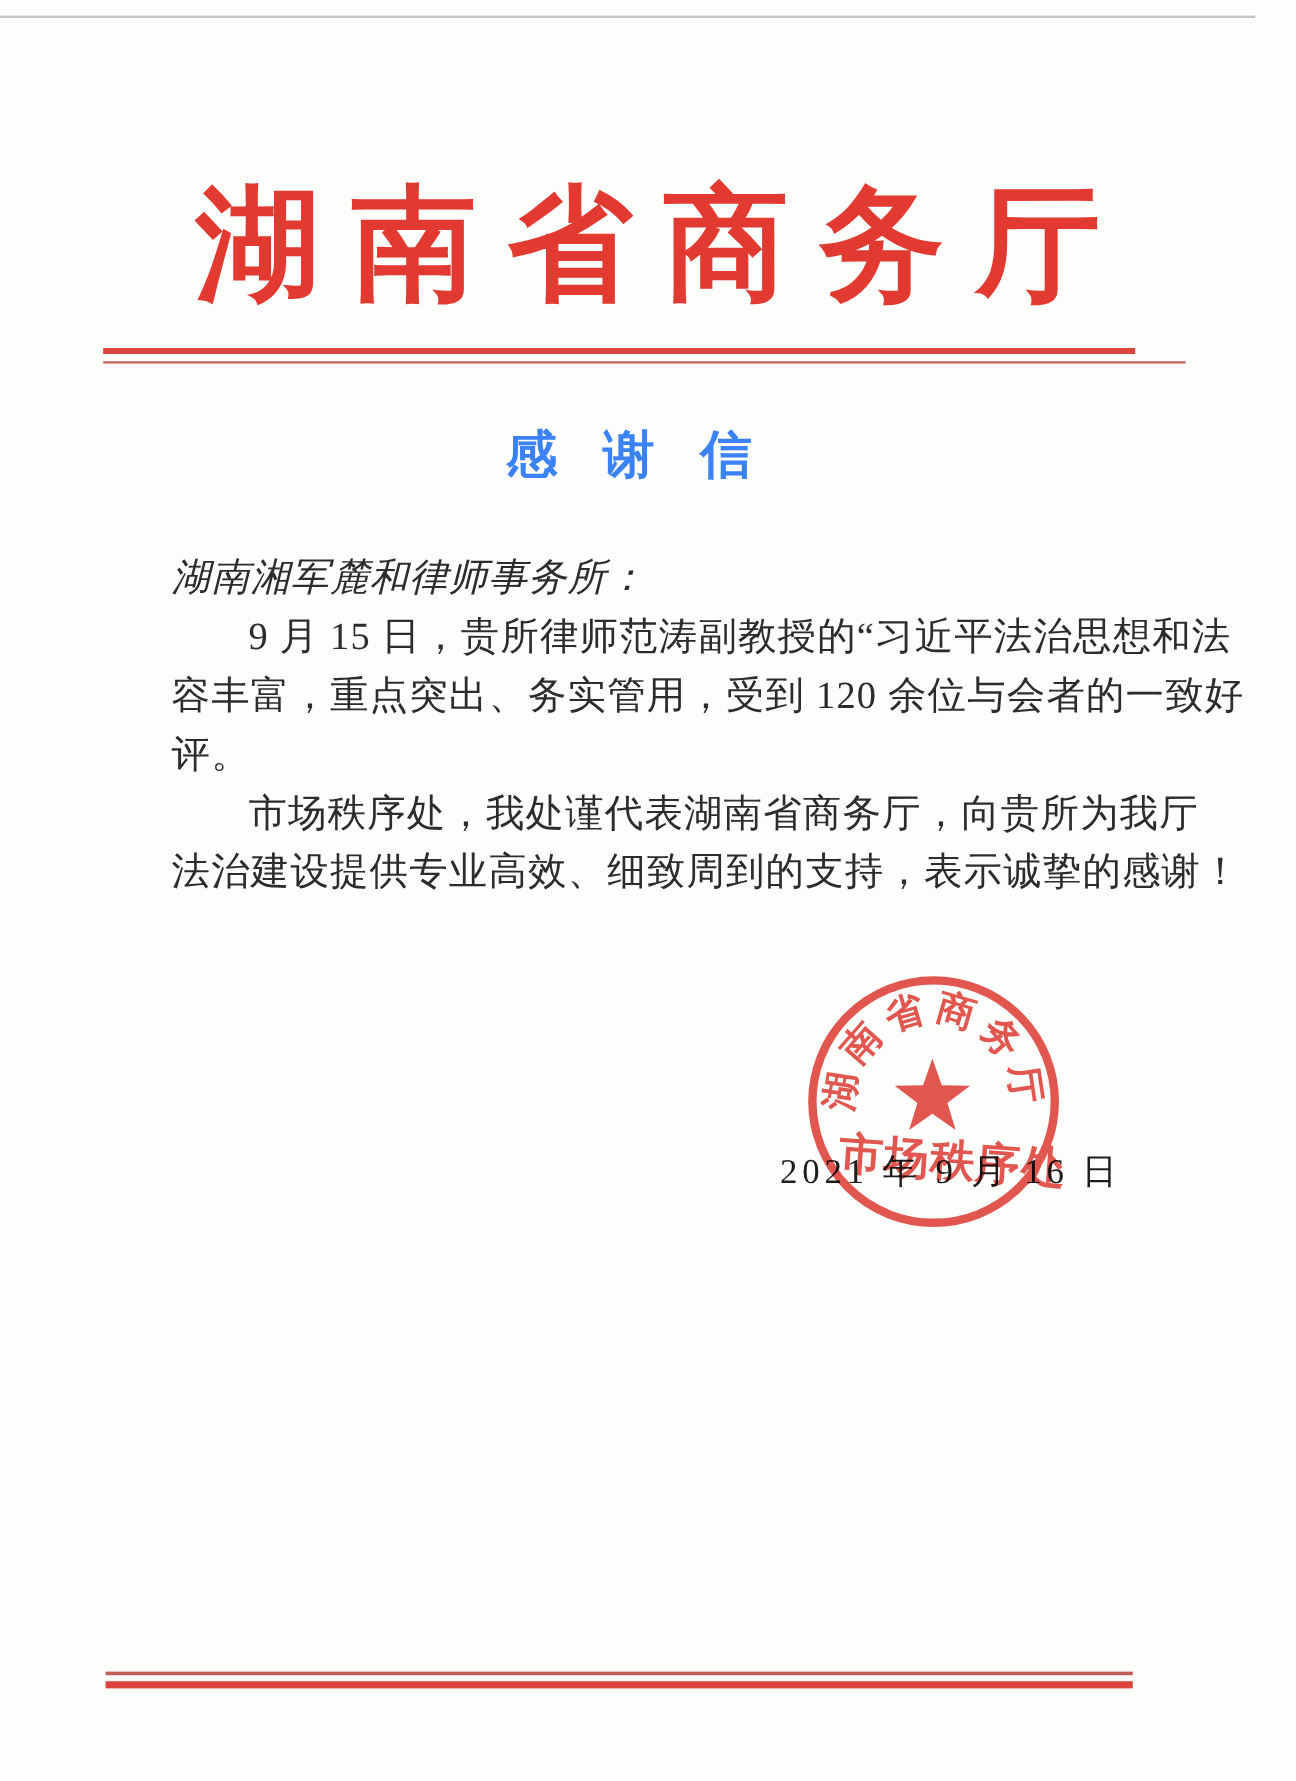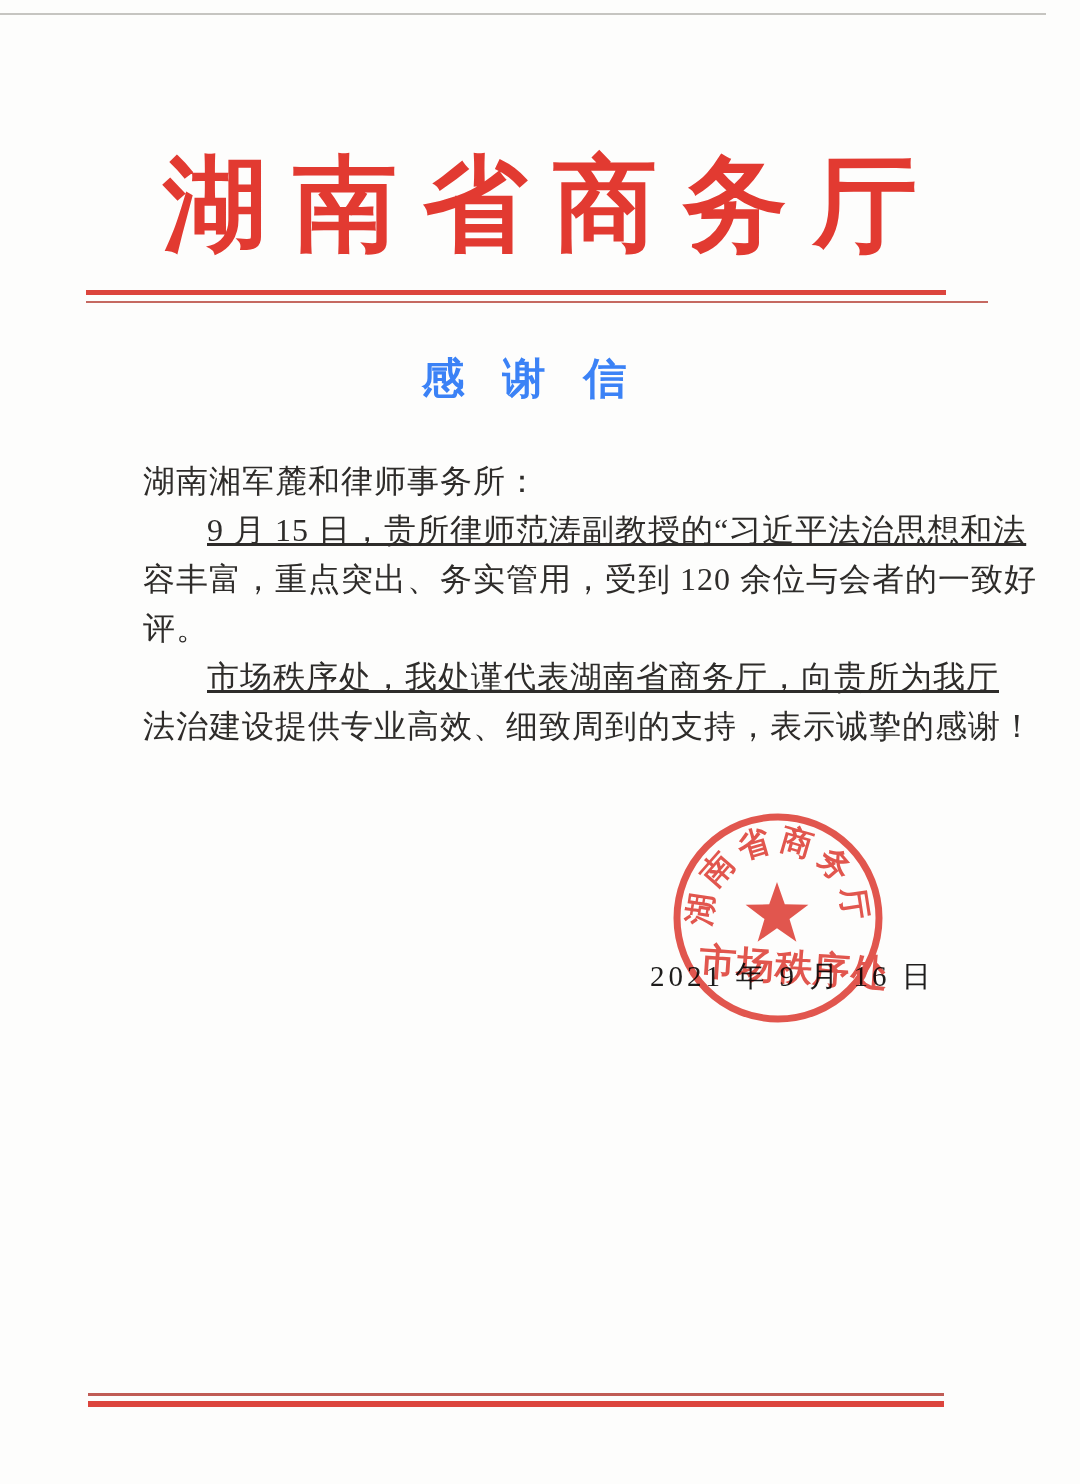--- a/index.html
+++ b/index.html
@@ -77,24 +77,24 @@
   .letter-body {
     position: absolute;
     top: 457px;
     left: 143px;
     width: 790px;
     font-size: 32px;
     line-height: 49px;
     color: #2e2c2a;
     letter-spacing: 1px;
   }
-  .salutation { white-space: nowrap; }
+  .salutation { white-space: nowrap; font-style: italic; }
   .para { margin: 0; }
   .para .body-line { white-space: nowrap; }
-  .para .body-line:first-child { text-indent: 64px; text-decoration: underline; }
+  .para .body-line:first-child { text-indent: 64px; }
   
   .date-line {
     position: absolute;
     top: 957px;
     left: 650px;
     font-size: 29px;
     color: #1e1d1c;
     letter-spacing: 4px;
     white-space: nowrap;
   }

